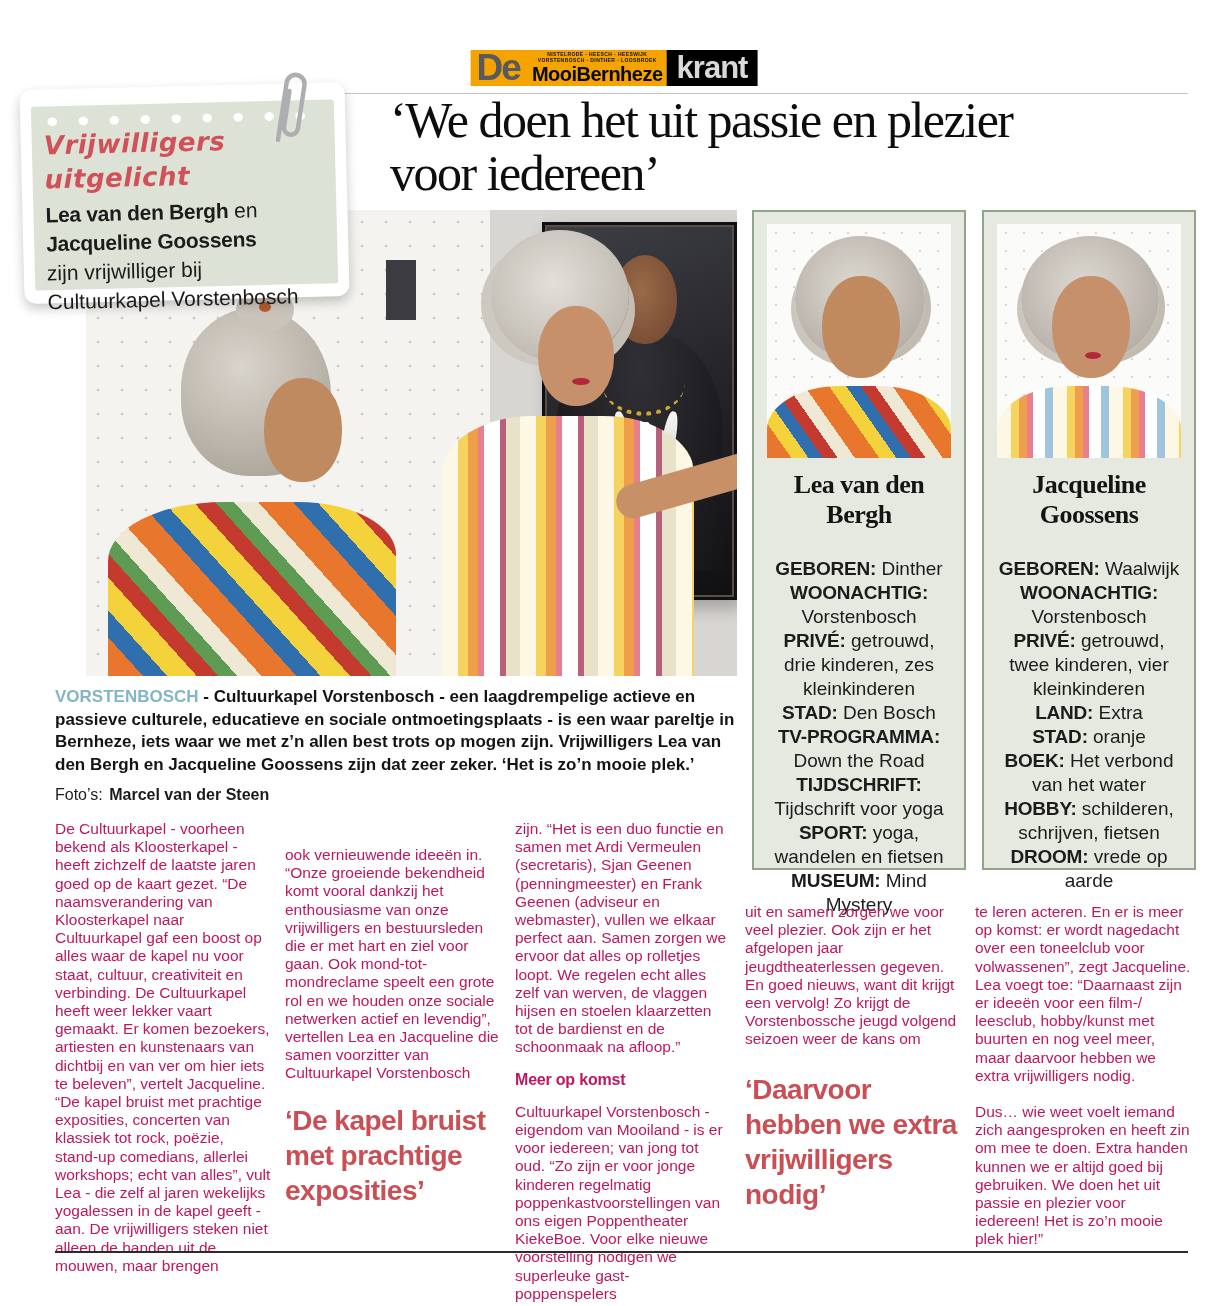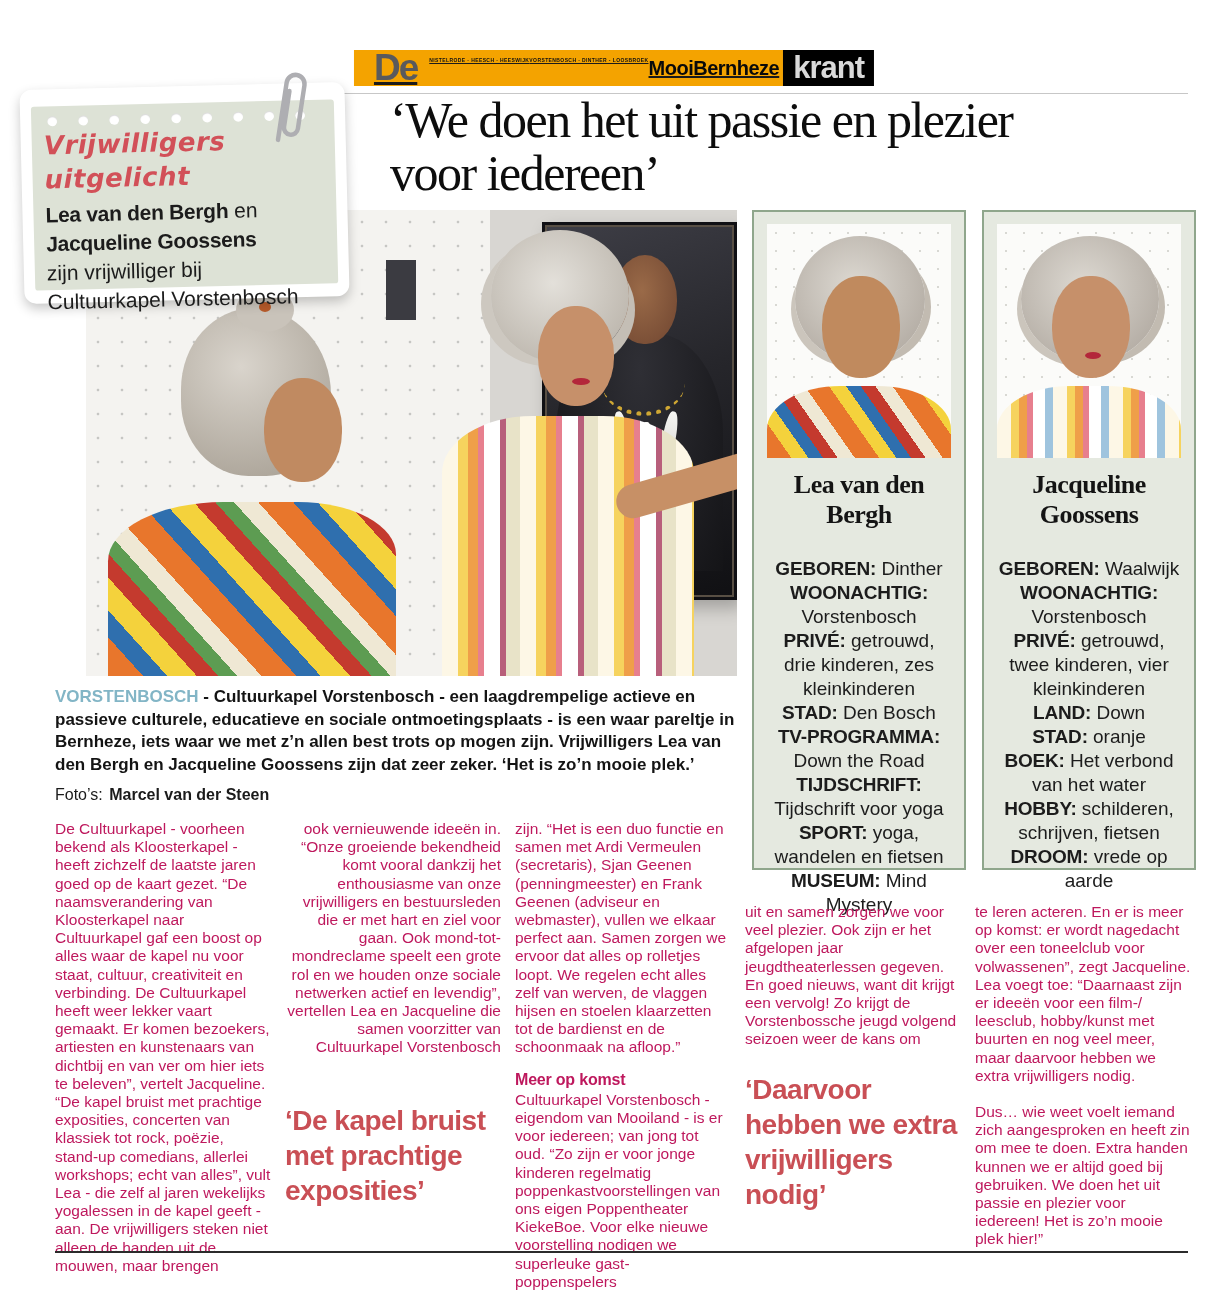--- a/index.html
+++ b/index.html
@@ -1,23 +1,23 @@
 <!DOCTYPE html>
 <html><head>
 <meta charset="utf-8">
 <style>
   html,body{margin:0;padding:0;background:#ffffff;}
   .page{position:relative;width:1228px;height:1306px;background:#ffffff;overflow:hidden;
         font-family:"Liberation Sans",sans-serif;color:#1b1b1b;}
 
   
   .masthead{position:absolute;left:50%;top:50px;transform:translateX(-50%);display:flex;align-items:stretch;z-index:3;}
-  .mast-orange{background:#f4a300;display:flex;align-items:center;padding:1px 4px 1px 20px;text-decoration:underline;}
+  .mast-orange{background:#f4a300;display:flex;align-items:center;padding:1px 4px 1px 6px;}
   .mast-de{font-size:37px;font-weight:bold;color:#5a5a5c;letter-spacing:-2px;line-height:34px;}
-  .mast-mid{display:flex;justify-content:center;margin-left:12px;}
+  .mast-mid{display:flex;flex-direction:column;justify-content:center;margin-left:12px;}
   .mast-towns{font-size:5px;line-height:6px;color:#111;font-weight:bold;letter-spacing:.4px;text-align:center;}
   .mast-brand{font-size:20px;font-weight:bold;color:#0a0a0a;letter-spacing:-.5px;line-height:22px;}
   .mast-black{background:#000;color:#d9d9d9;font-size:31px;font-weight:bold;letter-spacing:-1px;
               display:flex;align-items:center;padding:0 10px;}
   .mast-rule{position:absolute;left:40px;right:40px;top:93px;height:1px;background:#c7c7c7;}
 
   
   .headline{position:absolute;left:390px;top:94px;width:700px;
             font-family:"Liberation Serif",serif;font-weight:normal;font-size:50px;line-height:53px;
             letter-spacing:-1.5px;color:#0d0d0d;}
@@ -89,25 +89,25 @@
 
   
   .intro{position:absolute;left:55px;top:686px;width:690px;font-weight:bold;font-size:17px;line-height:22.5px;color:#141414;}
   .intro .loc{color:#82b5c6;}
   .credit{position:absolute;left:55px;top:786px;font-size:16px;color:#1b1b1b;}
   .credit b{margin-left:2px;}
 
   
   .col{position:absolute;width:216px;font-size:15.5px;line-height:18.2px;color:#be185d;}
   .col1{left:55px;top:820px;}
-  .col2{left:285px;top:820px;text-align:right;}
+  .col2{left:285px;top:846px;}
   .col3{left:515px;top:820px;}
   .col4{left:745px;top:903px;width:219px;}
   .col5{left:975px;top:903px;width:219px;}
-  .subhead{font-weight:bold;font-size:16px;margin:14px 0 2px 0;letter-spacing:-.2px;}
+  .subhead{font-weight:bold;font-size:16px;margin:14px 0 14px 0;letter-spacing:-.2px;}
   .para2{margin-top:18px;}
   .pullquote{position:absolute;width:219px;color:#c94f55;font-weight:bold;font-size:28px;line-height:35px;letter-spacing:-.5px;}
   .pq1{left:285px;top:1103px;width:216px;}
   .pq2{left:745px;top:1072px;}
 
   .bottom-rule{position:absolute;left:55px;top:1251px;width:1133px;height:2px;background:#2b2b2b;}
 </style>
 </head>
 <body>
 
@@ -207,21 +207,21 @@
       <div class="bp-hair" style="width:138px;left:24px;"></div>
       <div class="bp-face" style="background:#c6906a;"></div>
       <div class="bp-lips"></div>
       <div class="bp-top2"></div>
     </div>
     <div class="bio-name">Jacqueline Goossens</div>
     <div class="bio-entries">
       <div><b>GEBOREN:</b><span> Waalwijk</span></div>
       <div><b>WOONACHTIG:</b><span> Vorstenbosch</span></div>
       <div><b>PRIVÉ:</b><span> getrouwd, twee kinderen, vier kleinkinderen</span></div>
-      <div><b>LAND:</b><span> Down</span></div>
+      <div><b>LAND:</b><span> Extra</span></div>
       <div><b>STAD:</b><span> oranje</span></div>
       <div><b>BOEK:</b><span> Het verbond van het water</span></div>
       <div><b>HOBBY:</b><span> schilderen, schrijven, fietsen</span></div>
       <div><b>DROOM:</b><span> vrede op aarde</span></div>
     </div>
   </div>
 
   <div class="intro">
     <span class="loc">VORSTENBOSCH</span><span> - Cultuurkapel Vorstenbosch - een laagdrempelige actieve en passieve culturele, educatieve en sociale ontmoetingsplaats - is een waar pareltje in Bernheze, iets waar we met z’n allen best trots op mogen zijn. Vrijwilligers Lea van den Bergh en Jacqueline Goossens zijn dat zeer zeker. ‘Het is zo’n mooie plek.’</span>
   </div>

